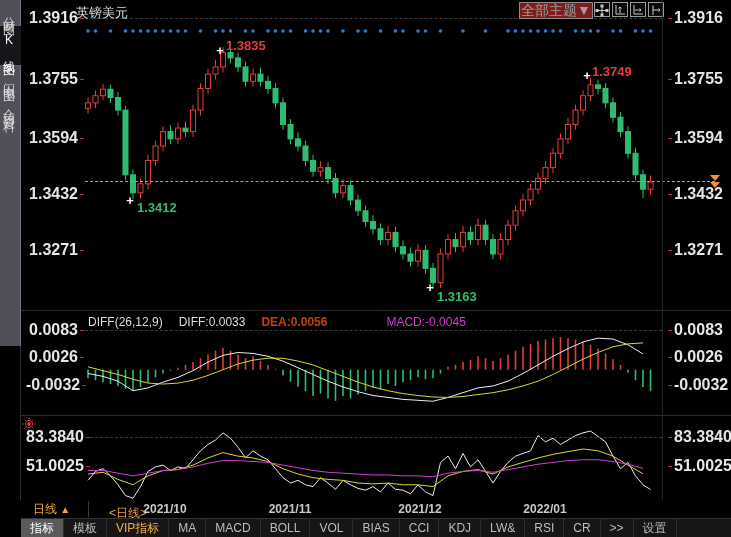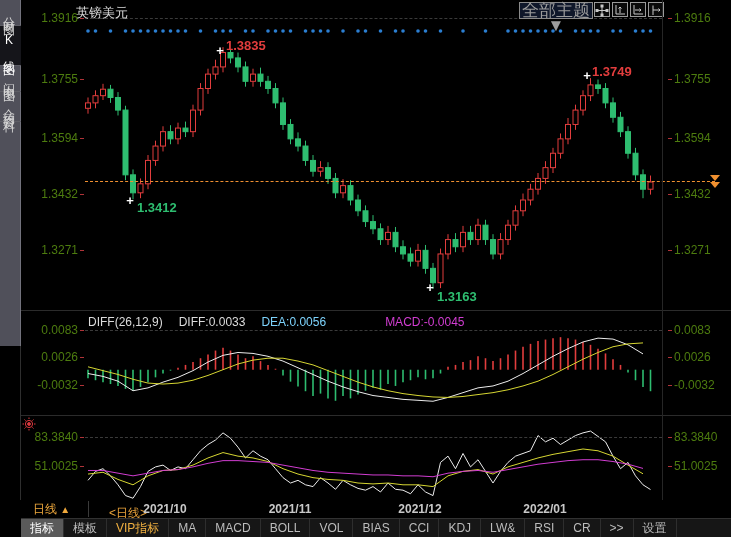--- a/index.html
+++ b/index.html
@@ -8,40 +8,40 @@
   
   .sidebar{position:absolute;left:0;top:0;width:21px;height:346px;background:#50505a;border-right:1px solid #72727c;box-sizing:border-box;}
   .sb-item{width:21px;display:flex;justify-content:center;padding:7px 0 6px 0;color:#d6d6d6;font-size:12px;
            writing-mode:vertical-lr;text-orientation:upright;letter-spacing:4px;border-bottom:1px solid #5e5e66;cursor:pointer;}
   .sb-item.sel{background:#15151a;color:#fff;}
   .sidebar-ext{position:absolute;left:20px;top:346px;width:1px;height:154px;background:#2e2e2e;}
   
   .title{position:absolute;left:76px;top:4px;font-size:13px;color:#dcdcdc;white-space:nowrap;}
   .title .period{color:#e8a23a;}
   .dropdown{position:absolute;left:519px;top:2px;width:72px;height:15px;border:1px solid #8a8a8a;color:#9c9c9c;
-            font-size:17px;text-align:center;line-height:15px;background:#0f172a;cursor:pointer;}
+            font-size:14px;text-align:center;line-height:15px;background:#7f1d1d;cursor:pointer;}
   .iconbtn{position:absolute;top:2px;width:16px;height:15px;border:1px solid #9a9a9a;background:#0a0a0a;box-sizing:border-box;cursor:pointer;}
   
-  .yl{position:absolute;height:14px;line-height:14px;font-size:12px;font-weight:400;color:#4d7c0f;white-space:nowrap;}
+  .yl{position:absolute;height:14px;line-height:14px;font-size:16px;font-weight:700;color:#e5e5e5;white-space:nowrap;}
   .yl-l{left:26px;width:58px;text-align:right;}
   .yl-r{left:668px;width:60px;text-align:left;}
   .yl-l::after{content:"";display:inline-block;width:4px;height:1px;background:#b03338;vertical-align:middle;margin-left:2px;}
   .yl-r::before{content:"";display:inline-block;width:4px;height:1px;background:#b03338;vertical-align:middle;margin-right:2px;}
   
   .dash{position:absolute;height:0;border-top:1px dashed #3a3a3a;}
   .hdiv{position:absolute;left:21px;width:710px;height:1px;background:#2b2b2b;}
   .vdiv-right{position:absolute;left:662px;top:0;width:1px;height:500px;background:#262626;}
   
   svg.chart{position:absolute;left:85px;top:0;width:580px;height:518px;}
   
   .lastline{position:absolute;left:85px;top:181px;width:630px;height:0;border-top:1px dashed #f09030;}
   .tri{position:absolute;width:0;height:0;border-left:5px solid transparent;border-right:5px solid transparent;border-top:6px solid #f09030;}
   
   .indhdr{position:absolute;left:88px;display:flex;gap:16px;font-size:12px;white-space:nowrap;}
-  .indhdr .w{color:#dcdcdc;} .indhdr .y{color:#7dd3fc;} .indhdr .m{color:#d23dd2;padding-left:43px;}
+  .indhdr .w{color:#dcdcdc;} .indhdr .y{color:#c2410c;font-weight:bold;} .indhdr .m{color:#d23dd2;padding-left:43px;}
   
   .annot{position:absolute;font-size:13px;font-weight:700;white-space:nowrap;}
   .annot.high{color:#e23d3d;} .annot.low{color:#2ebd70;}
   .plusmark{position:absolute;color:#fff;font-size:13px;font-weight:700;width:10px;text-align:center;line-height:12px;}
   
   .period{position:absolute;left:33px;top:501px;height:16px;line-height:16px;font-size:12px;font-weight:400;color:#f0a93c;cursor:pointer;}
   .period .arrow{font-size:10px;}
   .xdate{position:absolute;top:501px;width:80px;height:16px;line-height:16px;text-align:center;font-size:12px;font-weight:700;color:#c8c8c8;}
   .xdiv{position:absolute;left:88px;top:501px;width:1px;height:16px;background:#3a3a3a;}
   

